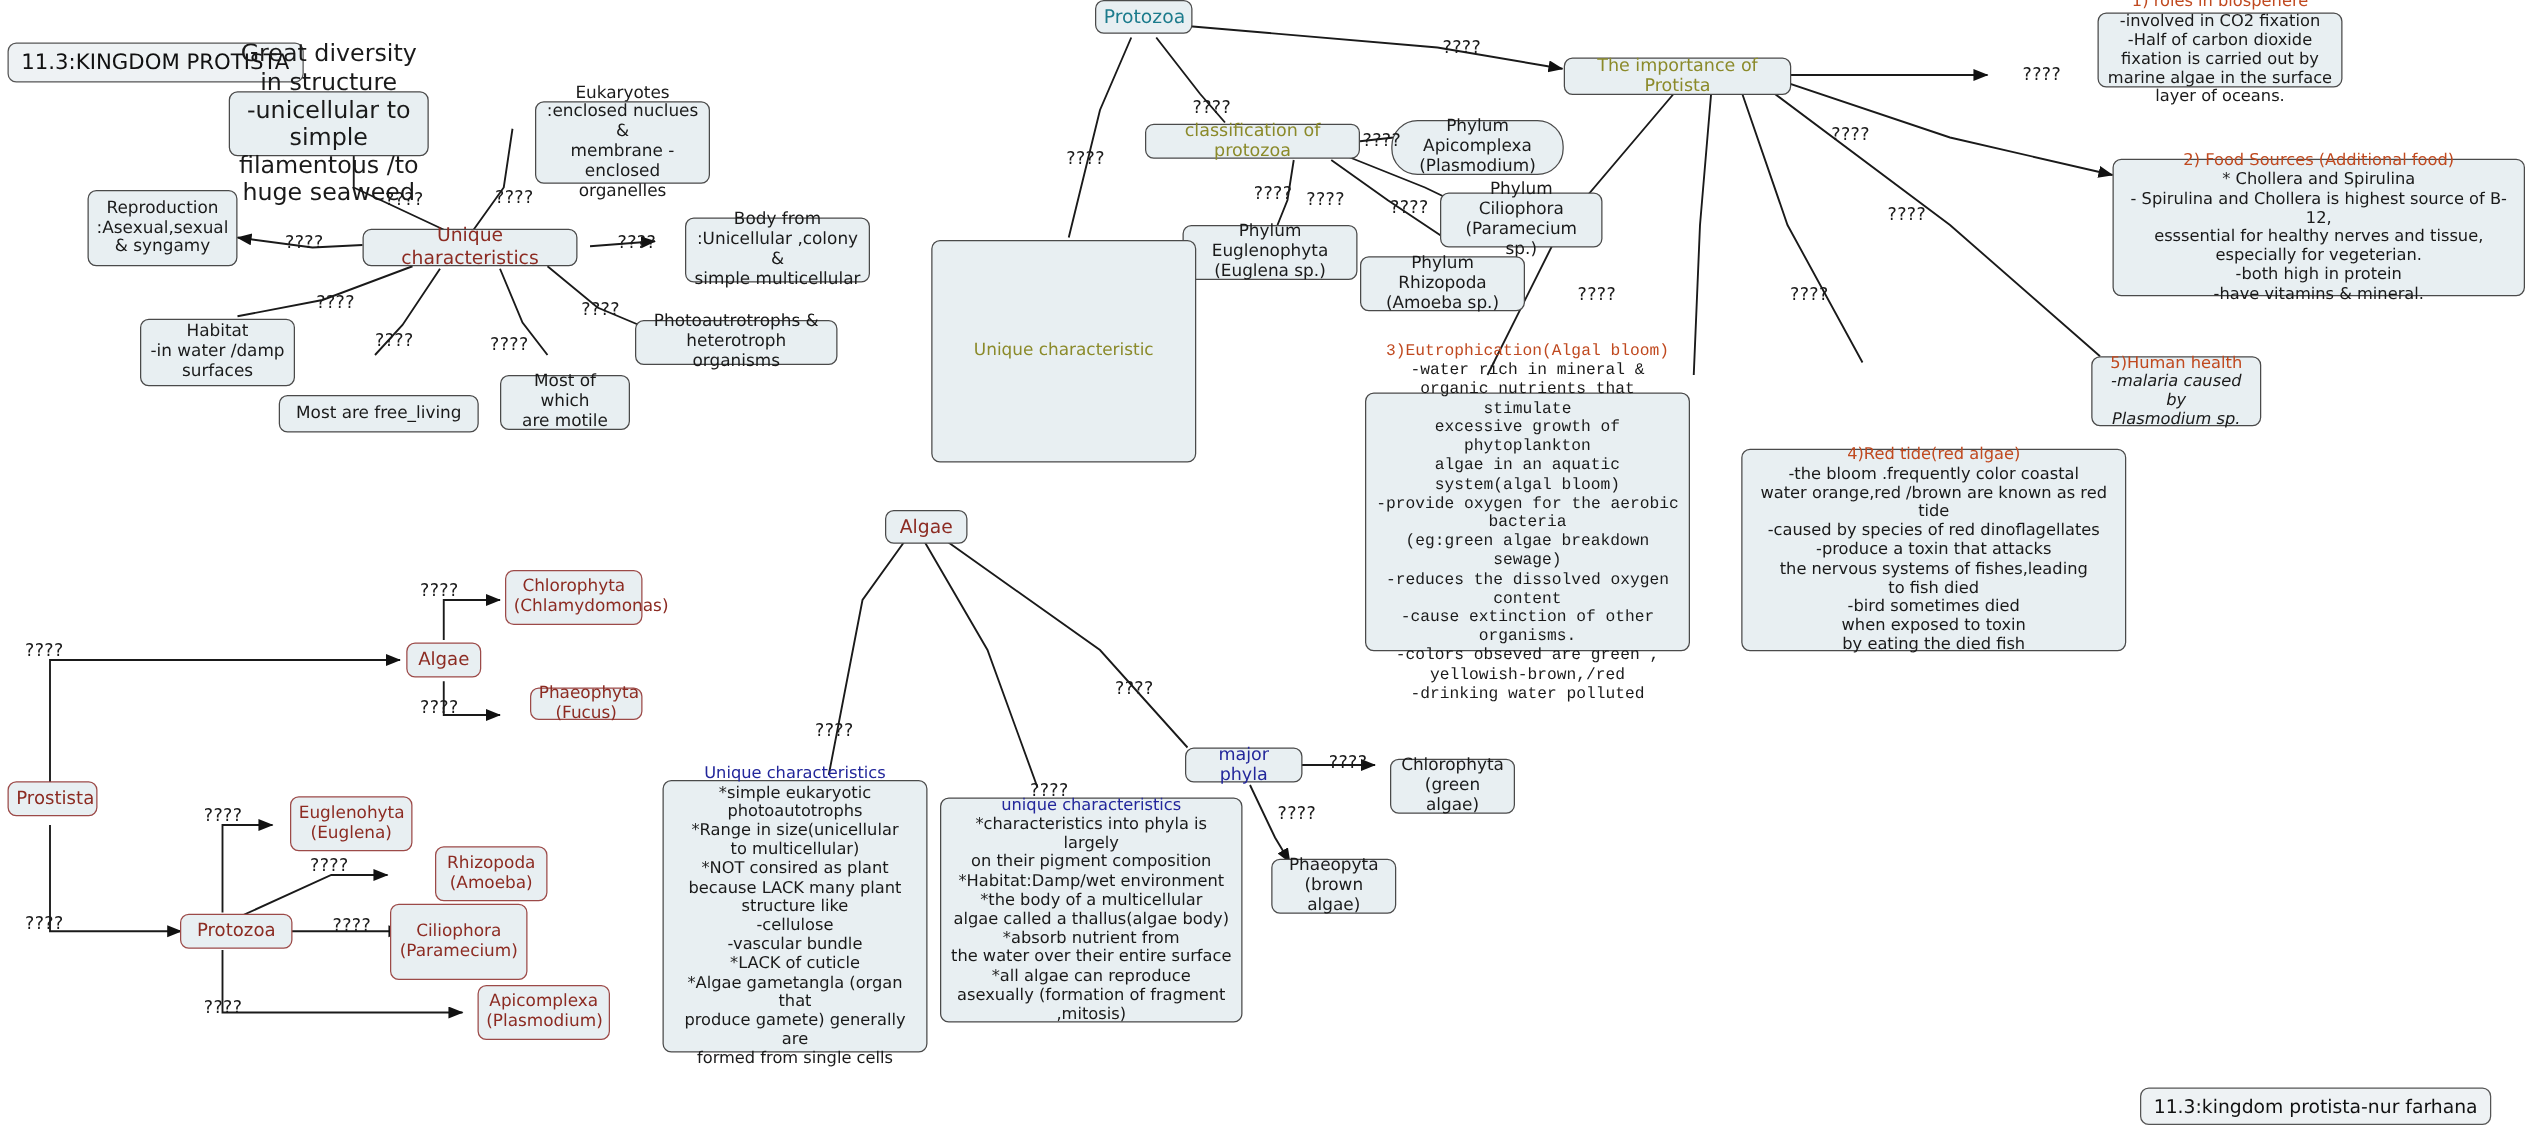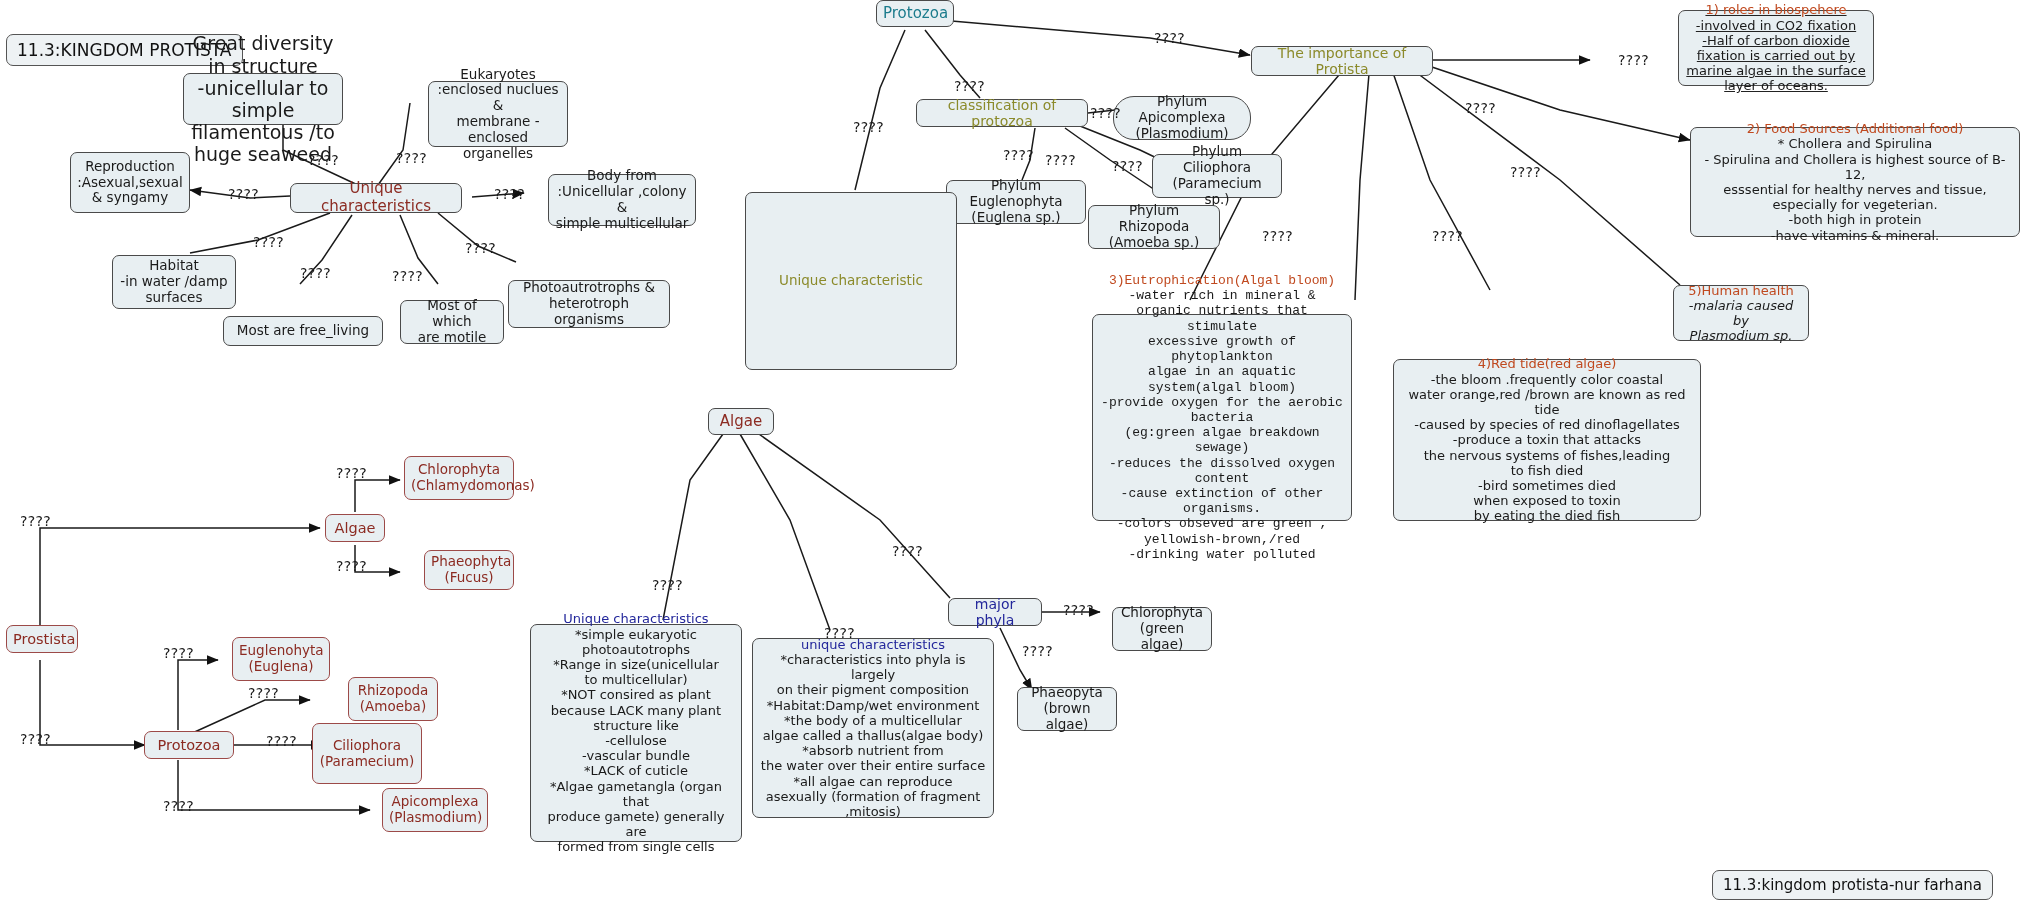--- a/index.html
+++ b/index.html
@@ -120,21 +120,21 @@
 
   <div class="node" style="left:223px;top:316px;width:160px;height:30px;font-size:13.5px;">
     <span class="txt c-black">Most are free_living</span>
   </div>
 
   <div class="node" style="left:400px;top:300px;width:104px;height:44px;font-size:13.5px;">
     <span class="txt c-black">Most of which
 are motile</span>
   </div>
 
-  <div class="node" style="left:508px;top:280px;width:162px;height:48px;font-size:13.5px;">
+  <div class="node" style="left:508px;top:256px;width:162px;height:36px;font-size:13.5px;">
     <span class="txt c-black">Photoautrotrophs &amp;
 heterotroph organisms</span>
   </div>
 
   <div class="lbl" style="left:308px;top:152px;">????</div>
   <div class="lbl" style="left:396px;top:150px;">????</div>
   <div class="lbl" style="left:228px;top:186px;">????</div>
   <div class="lbl" style="left:494px;top:186px;">????</div>
   <div class="lbl" style="left:253px;top:234px;">????</div>
   <div class="lbl" style="left:300px;top:265px;">????</div>
@@ -178,21 +178,21 @@
   <div class="lbl" style="left:1154px;top:30px;">????</div>
   <div class="lbl" style="left:1090px;top:105px;">????</div>
   <div class="lbl" style="left:1003px;top:147px;">????</div>
   <div class="lbl" style="left:1045px;top:152px;">????</div>
   <div class="lbl" style="left:1112px;top:158px;">????</div>
 
   <div class="node" style="left:1251px;top:46px;width:182px;height:30px;font-size:14px;">
     <span class="txt c-olive">The importance of Protista</span>
   </div>
 
-  <div class="node" style="left:1678px;top:10px;width:196px;height:76px;font-size:13px;flex-direction:column;text-decoration:underline;">
+  <div class="node" style="left:1678px;top:10px;width:196px;height:60px;font-size:13px;flex-direction:column;">
     <span class="txt c-orange">1) roles in biospehere</span>
     <span class="txt c-black">-involved in CO2 fixation
 -Half of carbon dioxide
 fixation is carried out by
 marine algae in the surface
 layer of oceans.</span>
   </div>
 
   <div class="node" style="left:1690px;top:127px;width:330px;height:110px;font-size:13px;flex-direction:column;">
     <span class="txt c-orange">2) Food Sources (Additional food)</span>
@@ -306,21 +306,21 @@
 
   <div class="node pink" style="left:325px;top:514px;width:60px;height:28px;font-size:14.5px;">
     <span class="txt c-maroon">Algae</span>
   </div>
 
   <div class="node pink" style="left:404px;top:456px;width:110px;height:44px;font-size:13.5px;">
     <span class="txt c-maroon">Chlorophyta
 (Chlamydomonas)</span>
   </div>
 
-  <div class="node pink" style="left:424px;top:550px;width:90px;height:40px;font-size:13.5px;">
+  <div class="node pink" style="left:424px;top:550px;width:90px;height:26px;font-size:13.5px;">
     <span class="txt c-maroon">Phaeophyta
 (Fucus)</span>
   </div>
 
   <div class="node pink" style="left:144px;top:731px;width:90px;height:28px;font-size:14.5px;">
     <span class="txt c-maroon">Protozoa</span>
   </div>
 
   <div class="node pink" style="left:232px;top:637px;width:98px;height:44px;font-size:13.5px;">
     <span class="txt c-maroon">Euglenohyta

